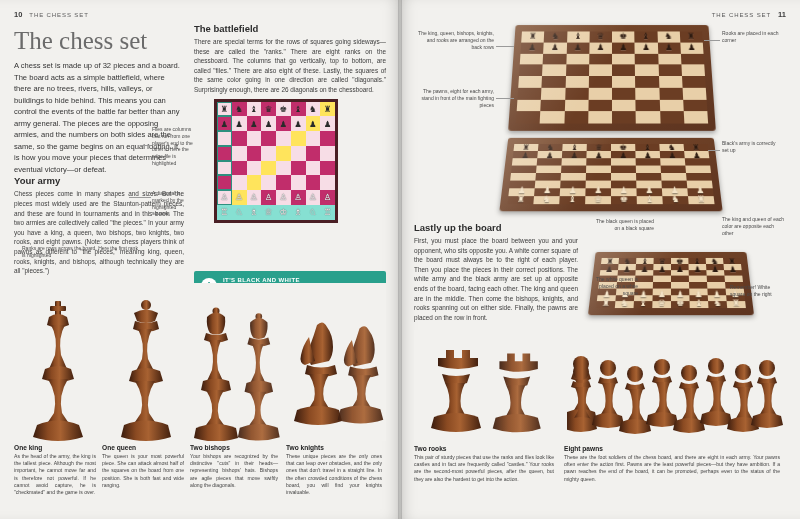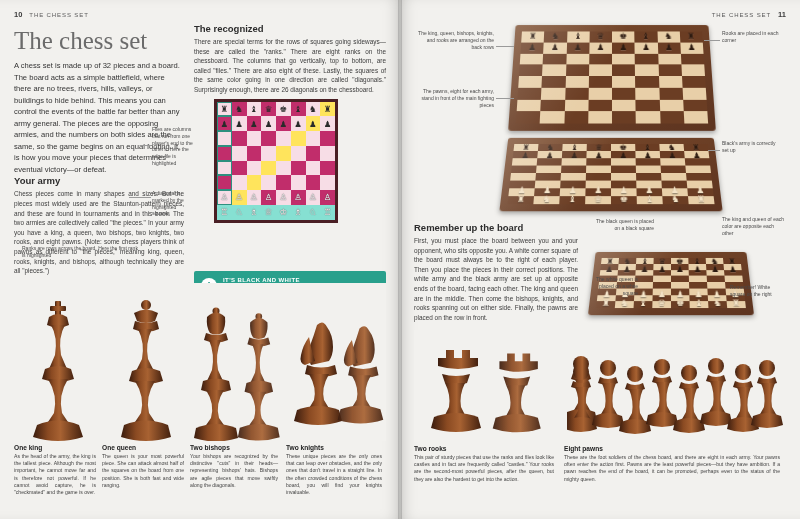--- a/index.html
+++ b/index.html
@@ -178,21 +178,21 @@
     <div class="cols" style="margin-top:2px;">
       <div class="col-l">
         <h1 class="title">The chess set</h1>
         <p class="intro">A chess set is made up of 32 pieces and a board. The board acts as a simple battlefield, where there are no trees, rivers, hills, valleys, or buildings to hide behind. This means you can control the events of the battle far better than any army general. The pieces are the opposing armies, and the numbers on both sides are the same, so the game begins on an equal footing. It is how you move your pieces that determines eventual victory—or defeat.</p>
 
         <h2 class="sub" style="margin-top:0;">Your army</h2>
         <p class="body">Chess pieces come in many shapes and sizes. But the pieces most widely used are the Staunton-pattern pieces, and these are found in tournaments and in this book. The two armies are collectively called "the pieces." In your army you have a king, a queen, two bishops, two knights, two rooks, and eight pawns. (Note: some chess players think of pawns as different to "the pieces," meaning king, queen, rooks, knights, and bishops, although technically they are all "pieces.")</p>
       </div>
 
       <div class="col-r">
-        <h2 class="sub" style="margin-top:1px;">The recognized</h2>
+        <h2 class="sub" style="margin-top:1px;">The battlefield</h2>
         <p class="body">There are special terms for the rows of squares going sideways—these are called the "ranks." There are eight ranks on the chessboard. The columns that go vertically, top to bottom, are called "files." There are also eight of these. Lastly, the squares of the same color going in one direction are called "diagonals." Surprisingly enough, there are 26 diagonals on the chessboard.</p>
 
         <div class="boardwrap" style="margin-top:4px; margin-left:20px;">
           <div class="board8" id="diagramBoard">
               <div class="sq light hl-file">
                 <span class="pc">♜</span>
               </div>
               <div class="sq dark">
                 <span class="pc">♞</span>
               </div>
@@ -747,21 +747,21 @@
           <div class="mp lite">♞</div>
           <div class="mp lite">♜</div>
         </div>
       <div class="glare"></div>
     </div>
 
     <div class="cap" style="left:322px; top:140px; width:60px;">Black's army is correctly set up</div>
     <div class="leader" style="left:308px; top:150px; width:12px;"></div>
 
     <div style="position:absolute; left:14px; top:222px; width:164px;">
-      <h2 class="sub">Remember up the board</h2>
+      <h2 class="sub">Lastly up the board</h2>
       <p class="body">First, you must place the board between you and your opponent, who sits opposite you. A white corner square of the board must always be to the right of each player. Then you place the pieces in their correct positions. The white army and the black army are set up at opposite ends of the board, facing each other. The king and queen are in the middle. Then come the bishops, knights, and rooks spanning out on either side. Finally, the pawns are placed on the row in front.</p>
     </div>
 
     <div class="photoboard" style="position:absolute; left:192px; top:248px; width:158px; height:68px; transform: perspective(260px) rotateX(22deg);">
       <div class="felt" id="feltBot">
           <div class="fs l"></div>
           <div class="fs d"></div>
           <div class="fs l"></div>
           <div class="fs d"></div>
           <div class="fs l"></div>

